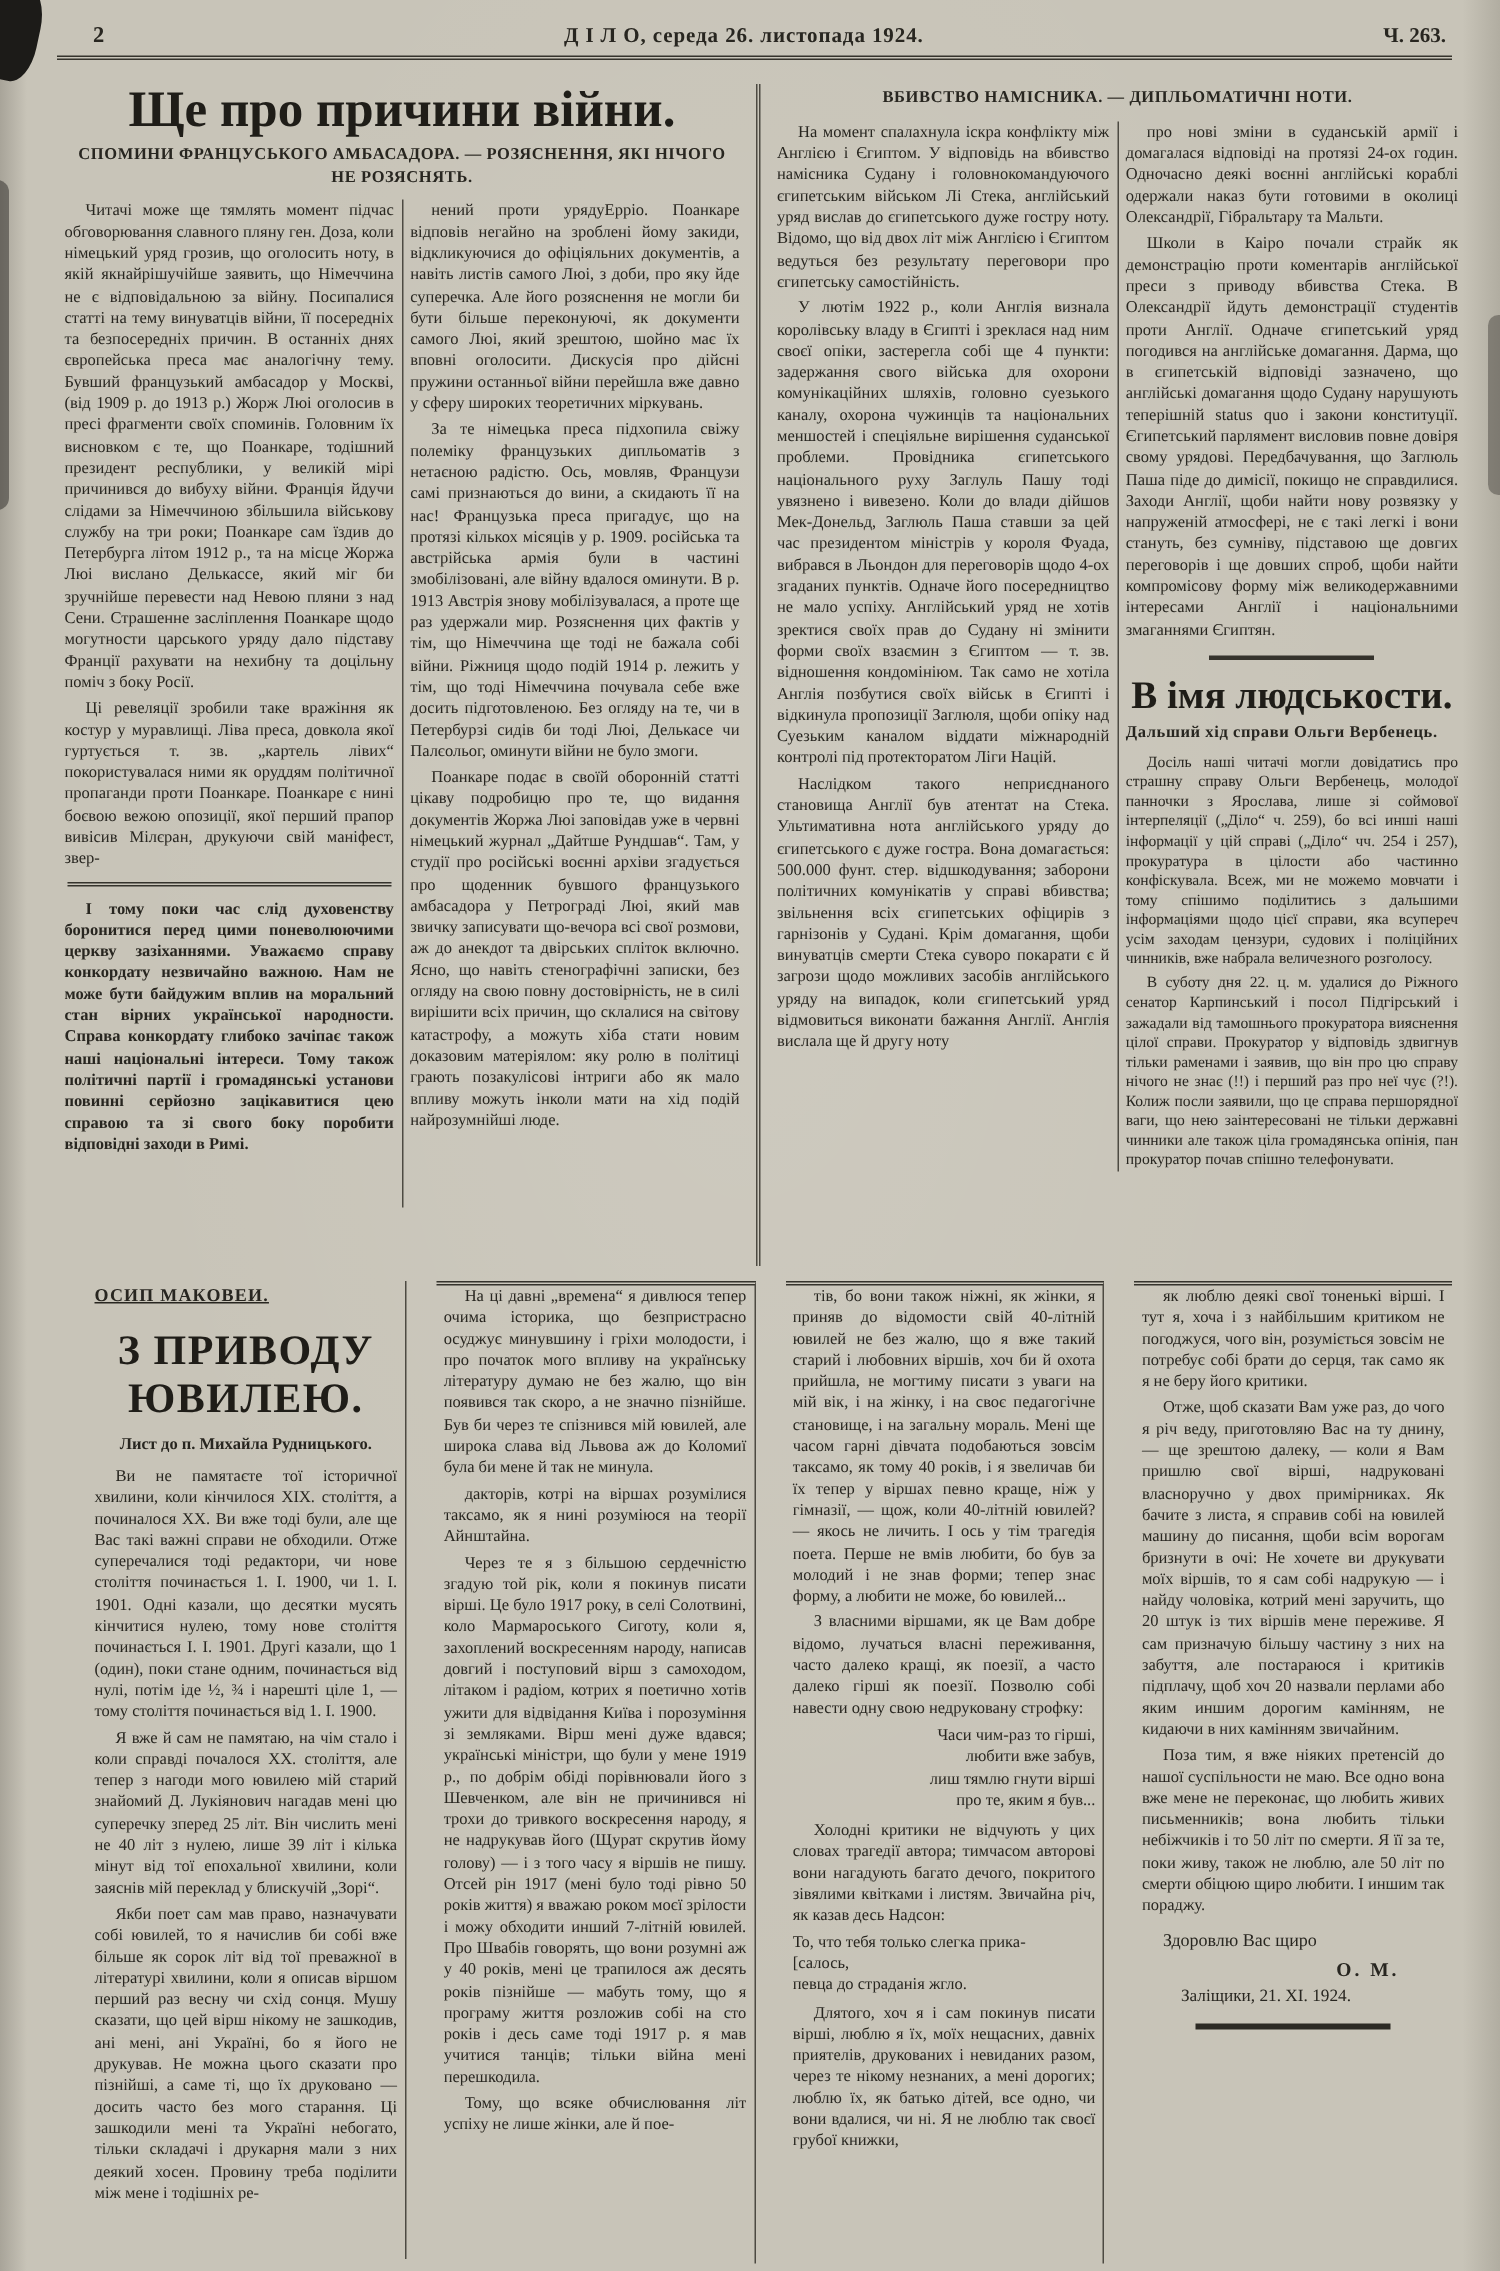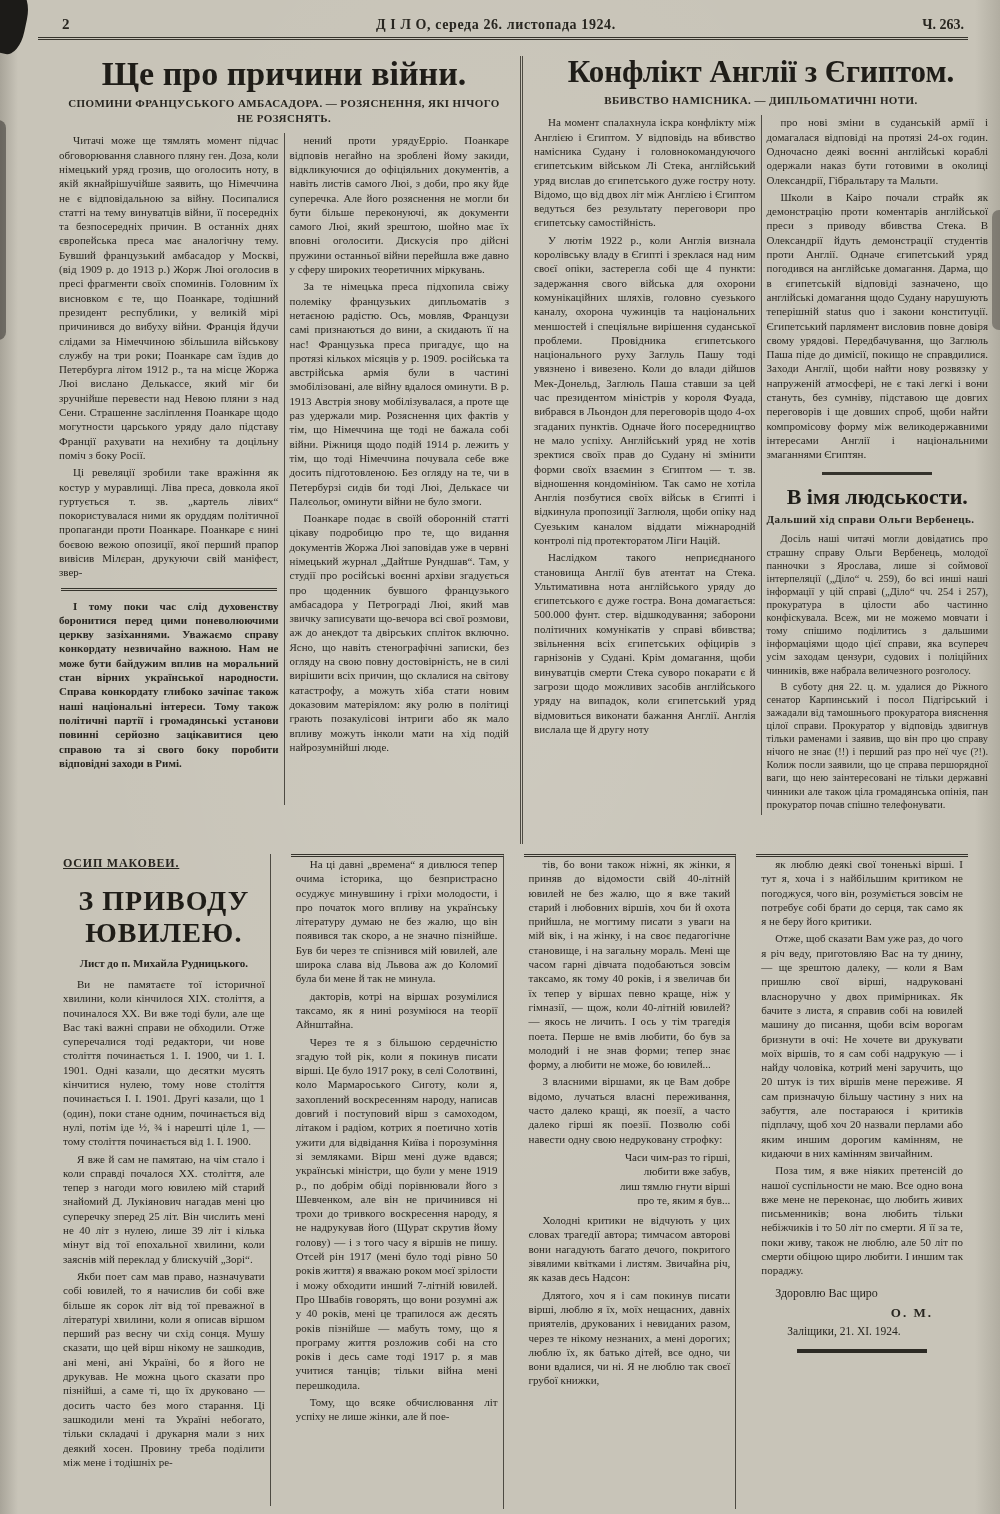--- a/index.html
+++ b/index.html
@@ -27,30 +27,30 @@
   
   .art-title{font-weight:bold;text-align:center;line-height:1.05;margin:0 0 4px 0;color:#1f1d18;}
   .art-sub{font-size:11px;font-weight:bold;text-align:center;letter-spacing:.4px;margin:2px 8px 8px 8px;line-height:1.35;}
   p.body{font-size:11px;line-height:1.3;text-align:justify;text-indent:14px;margin:0 0 3px 0;}
   p.bold{font-weight:bold;}
   .cols{display:flex;}
   .col{overflow:hidden;}
   .vrule{border-right:1px solid #4d4a42;}
 
   
-  .top-section{position:absolute;top:56px;left:54px;width:930px;height:788px;display:flex;font-family:Liberation Serif, serif;}
+  .top-section{position:absolute;top:56px;left:38px;width:930px;height:788px;display:flex;font-family:Liberation Serif, serif;}
   .art-war{width:460px;padding-right:6px;border-right:3px double #4d4a42;}
   .art-egypt{width:464px;padding-left:6px;}
   .art-war .art-title{font-size:34px;}
   .art-egypt .art-title{font-size:31px;}
   .art-war .col,.art-egypt .col{width:224px;height:672px;padding:0 5px;}
   .art-egypt .col{height:700px;}
   .note-divider{border-top:3px double #35332c;margin:8px 2px 8px 2px;}
   .short-rule{width:110px;height:3px;background:#35332c;margin:10px auto 10px auto;}
-  .humanity .art-title{font-size:22px;margin-top:2px;}
+  .humanity .art-title{font-size:26px;margin-top:2px;}
   .humanity .art-sub{font-size:11px;text-align:left;margin:0 0 6px 0;}
   .humanity p.body{font-size:10.4px;line-height:1.26;}
 
   
   .bottom-section{position:absolute;top:854px;left:38px;width:930px;height:652px;display:flex;}
   .bottom-section .col{width:222px;padding:0 5px;height:652px;margin-left:20px;}
   .rule-top{border-top:3px double #35332c;padding-top:6px;}
   .byline{font-size:12px;font-weight:bold;text-decoration:underline;letter-spacing:.8px;margin:2px 0 14px 0;}
   .jub-title{font-size:28px;font-weight:bold;text-align:center;letter-spacing:1px;margin:0 0 8px 0;color:#1f1d18;}
   .jub-sub{font-size:11px;font-weight:bold;text-align:center;margin:0 0 8px 0;}
@@ -89,21 +89,20 @@
         </div>
         <div class="col">
           <p class="body">нений проти урядуЕрріо. Поанкаре відповів негайно на зроблені йому закиди, відкликуючися до офіціяльних документів, а навіть листів самого Люі, з доби, про яку йде суперечка. Але його розяснення не могли би бути більше переконуючі, як документи самого Люі, який зрештою, шойно має їх вповні оголосити. Дискусія про дійсні пружини останньої війни перейшла вже давно у сферу широких теоретичних міркувань.</p>
           <p class="body">За те німецька преса підхопила свіжу полеміку французьких дипльоматів з нетаєною радістю. Ось, мовляв, Французи самі признаються до вини, а скидають її на нас! Французька преса пригадує, що на протязі кількох місяців у р. 1909. російська та австрійська армія були в частині змобілізовані, але війну вдалося оминути. В р. 1913 Австрія знову мобілізувалася, а проте ще раз удержали мир. Розяснення цих фактів у тім, що Німеччина ще тоді не бажала собі війни. Ріжниця щодо подій 1914 р. лежить у тім, що тоді Німеччина почувала себе вже досить підготовленою. Без огляду на те, чи в Петербурзі сидів би тоді Люі, Делькасе чи Палєольог, оминути війни не було змоги.</p>
           <p class="body">Поанкаре подає в своїй оборонній статті цікаву подробицю про те, що видання документів Жоржа Люі заповідав уже в червні німецький журнал „Дайтше Рундшав“. Там, у студії про російські воєнні архіви згадується про щоденник бувшого французького амбасадора у Петрограді Люі, який мав звичку записувати що-вечора всі свої розмови, аж до анекдот та двірських спліток включно. Ясно, що навіть стенографічні записки, без огляду на свою повну достовірність, не в силі вирішити всіх причин, що склалися на світову катастрофу, а можуть хіба стати новим доказовим матеріялом: яку ролю в політиці грають позакулісові інтриги або як мало впливу можуть інколи мати на хід подій найрозумнійші люде.</p>
         </div>
       </div>
     </div>
 
     <div class="art-egypt">
-      <h1 class="art-title">Конфлікт Англії з Єгиптом.</h1>
       <div class="art-sub">ВБИВСТВО НАМІСНИКА. — ДИПЛЬОМАТИЧНІ НОТИ.</div>
       <div class="cols">
         <div class="col vrule">
           <p class="body">На момент спалахнула іскра конфлікту між Англією і Єгиптом. У відповідь на вбивство намісника Судану і головнокомандуючого єгипетським військом Лі Стека, англійський уряд вислав до єгипетського дуже гостру ноту. Відомо, що від двох літ між Англією і Єгиптом ведуться без результату переговори про єгипетську самостійність.</p>
           <p class="body">У лютім 1922 р., коли Англія визнала королівську владу в Єгипті і зреклася над ним своєї опіки, застерегла собі ще 4 пункти: задержання свого війська для охорони комунікаційних шляхів, головно суезького каналу, охорона чужинців та національних меншостей і спеціяльне вирішення суданської проблеми. Провідника єгипетського національного руху Заглуль Пашу тоді увязнено і вивезено. Коли до влади дійшов Мек-Донельд, Заглюль Паша ставши за цей час президентом міністрів у короля Фуада, вибрався в Льондон для переговорів щодо 4-ох згаданих пунктів. Одначе його посередництво не мало успіху. Англійський уряд не хотів зректися своїх прав до Судану ні змінити форми своїх взаємин з Єгиптом — т. зв. відношення кондомініюм. Так само не хотіла Англія позбутися своїх військ в Єгипті і відкинула пропозиції Заглюля, щоби опіку над Суезьким каналом віддати міжнародній контролі під протекторатом Ліги Націй.</p>
           <p class="body">Наслідком такого неприєднаного становища Англії був атентат на Стека. Ультимативна нота англійського уряду до єгипетського є дуже гостра. Вона домагається: 500.000 фунт. стер. відшкодування; заборони політичних комунікатів у справі вбивства; звільнення всіх єгипетських офіцирів з гарнізонів у Судані. Крім домагання, щоби винуватців смерти Стека суворо покарати є й загрози щодо можливих засобів англійського уряду на випадок, коли єгипетський уряд відмовиться виконати бажання Англії. Англія вислала ще й другу ноту</p>
         </div>
         <div class="col">
           <p class="body">про нові зміни в суданській армії і домагалася відповіді на протязі 24-ох годин. Одночасно деякі воєнні англійські кораблі одержали наказ бути готовими в околиці Олександрії, Гібральтару та Мальти.</p>
           <p class="body">Школи в Каіро почали страйк як демонстрацію проти коментарів англійської преси з приводу вбивства Стека. В Олександрії йдуть демонстрації студентів проти Англії. Одначе єгипетський уряд погодився на англійське домагання. Дарма, що в єгипетській відповіді зазначено, що англійські домагання щодо Судану нарушують теперішній status quo і закони конституції. Єгипетський парлямент висловив повне довіря свому урядові. Передбачування, що Заглюль Паша піде до димісії, покищо не справдилися. Заходи Англії, щоби найти нову розвязку у напруженій атмосфері, не є такі легкі і вони стануть, без сумніву, підставою ще довгих переговорів і ще довших спроб, щоби найти компромісову форму між великодержавними інтересами Англії і національними змаганнями Єгиптян.</p>
@@ -138,20 +137,23 @@
     </div>
 
     <div class="col vrule rule-top">
       <p class="body">тів, бо вони також ніжні, як жінки, я приняв до відомости свій 40-літній ювилей не без жалю, що я вже такий старий і любовних віршів, хоч би й охота прийшла, не могтиму писати з уваги на мій вік, і на жінку, і на своє педагогічне становище, і на загальну мораль. Мені ще часом гарні дівчата подобаються зовсім таксамо, як тому 40 років, і я звеличав би їх тепер у віршах певно краще, ніж у гімназії, — щож, коли 40-літній ювилей? — якось не личить. І ось у тім трагедія поета. Перше не вмів любити, бо був за молодий і не знав форми; тепер знає форму, а любити не може, бо ювилей...</p>
       <p class="body">З власними віршами, як це Вам добре відомо, лучаться власні переживання, часто далеко кращі, як поезії, а часто далеко гірші як поезії. Позволю собі навести одну свою недруковану строфку:</p>
       <div class="verse">Часи чим-раз то гірші,
 любити вже забув,
 лиш тямлю гнути вірші
 про те, яким я був...</div>
       <p class="body">Холодні критики не відчують у цих словах трагедії автора; тимчасом авторові вони нагадують багато дечого, покритого зівялими квітками і листям. Звичайна річ, як казав десь Надсон:</p>
+      <div class="quote">То, что тебя только слегка прика-
+                              [салось,
+певца до страданія жгло.</div>
       <p class="body">Длятого, хоч я і сам покинув писати вірші, люблю я їх, моїх нещасних, давніх приятелів, друкованих і невиданих разом, через те нікому незнаних, а мені дорогих; люблю їх, як батько дітей, все одно, чи вони вдалися, чи ні. Я не люблю так своєї грубої книжки,</p>
     </div>
 
     <div class="col rule-top">
       <p class="body">як люблю деякі свої тоненькі вірші. І тут я, хоча і з найбільшим критиком не погоджуся, чого він, розуміється зовсім не потребує собі брати до серця, так само як я не беру його критики.</p>
       <p class="body">Отже, щоб сказати Вам уже раз, до чого я річ веду, приготовляю Вас на ту днину, — ще зрештою далеку, — коли я Вам пришлю свої вірші, надруковані власноручно у двох примірниках. Як бачите з листа, я справив собі на ювилей машину до писання, щоби всім ворогам бризнути в очі: Не хочете ви друкувати моїх віршів, то я сам собі надрукую — і найду чоловіка, котрий мені заручить, що 20 штук із тих віршів мене переживе. Я сам призначую більшу частину з них на забуття, але постараюся і критиків підплачу, щоб хоч 20 назвали перлами або яким иншим дорогим камінням, не кидаючи в них камінням звичайним.</p>
       <p class="body">Поза тим, я вже ніяких претенсій до нашої суспільности не маю. Все одно вона вже мене не переконає, що любить живих письменників; вона любить тільки небіжчиків і то 50 літ по смерти. Я її за те, поки живу, також не люблю, але 50 літ по смерти обіцюю щиро любити. І иншим так пораджу.</p>
       <div class="closing">Здоровлю Вас щиро</div>
       <div class="signature">О. М.</div>
       <div class="dateline">Заліщики, 21. XI. 1924.</div>

